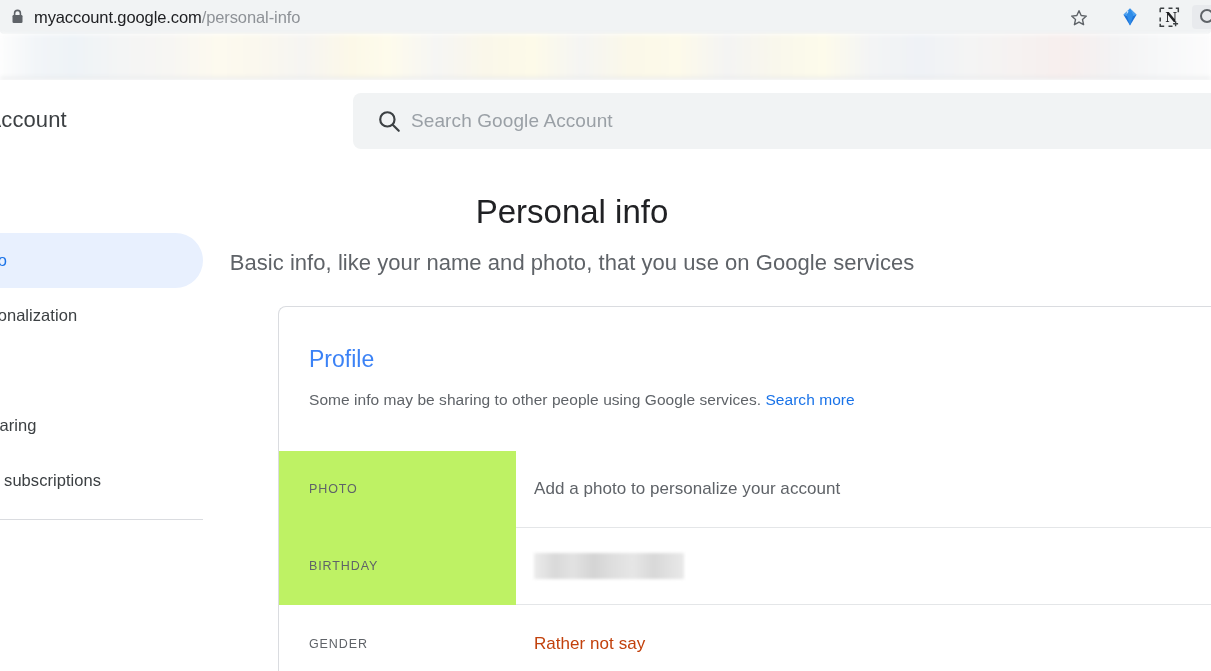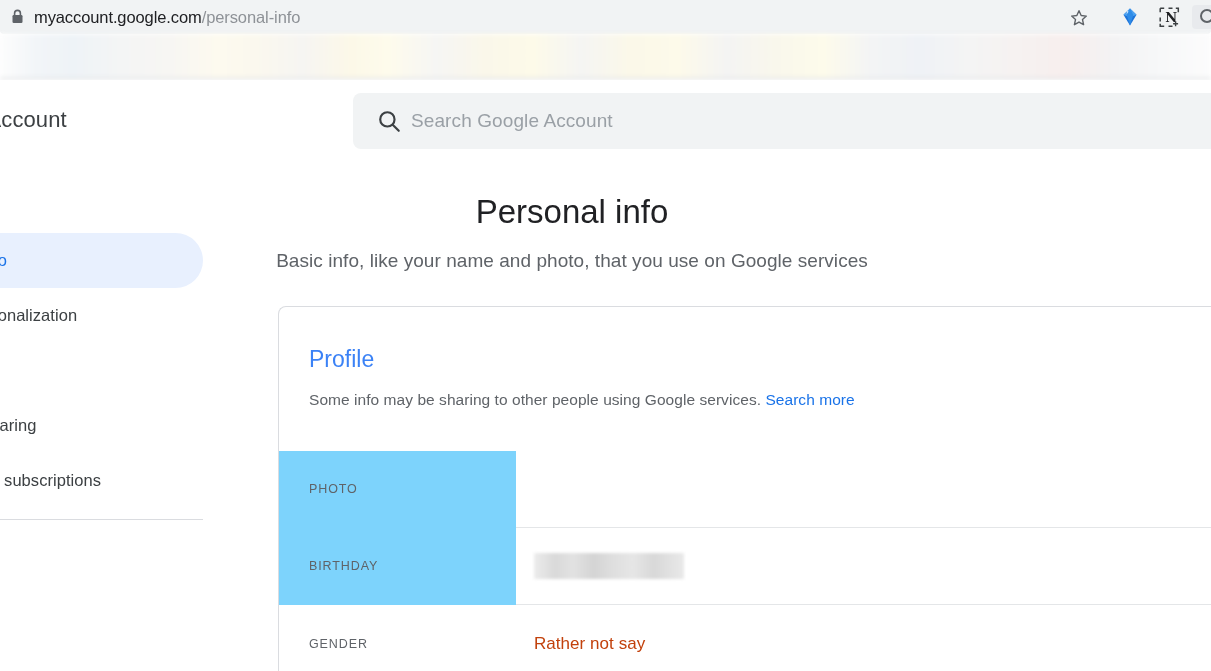--- a/index.html
+++ b/index.html
@@ -226,21 +226,21 @@
     letter-spacing: 0px;
     margin-left: -230px;
   }
 
   .page-subtitle {
     position: absolute;
     top: 170px;
     left: -230px;
     width: 1048px;
     text-align: center;
-    font-size: 19px;
+    font-size: 22px;
     color: #5f6368;
     letter-spacing: 0.05px;
   }
 
   
   .card {
     position: absolute;
     left: 0;
     top: 226px;
     width: 933px;
@@ -301,21 +301,21 @@
     display: flex;
     align-items: center;
     padding-left: 30px;
     font-size: 12.5px;
     letter-spacing: 0.9px;
     color: #5f6368;
     font-weight: 500;
   }
 
   .row-label.highlight {
-    background: #7dd3fc;
+    background: #bef264;
     color: #5f6368;
   }
 
   .row-value {
     flex: 1 1 auto;
     padding-left: 18px;
     font-size: 17px;
     color: #c2410c;
     letter-spacing: 0.05px;
   }
@@ -431,20 +431,21 @@
       <div class="card-title">Profile</div>
       <div class="card-desc">
         <span>Some info may be sharing to other people using Google services.</span>
         <a class="card-desc-link" href="#">Search more</a>
       </div>
 
       <div class="rows">
 
         <div class="row">
           <div class="row-label highlight">PHOTO</div>
+          <div class="row-value muted">Add a photo to personalize your account</div>
         </div>
 
         <div class="row">
           <div class="row-label highlight">BIRTHDAY</div>
           <div class="row-value">
             <span class="redacted"></span>
           </div>
         </div>
 
         <div class="row">

